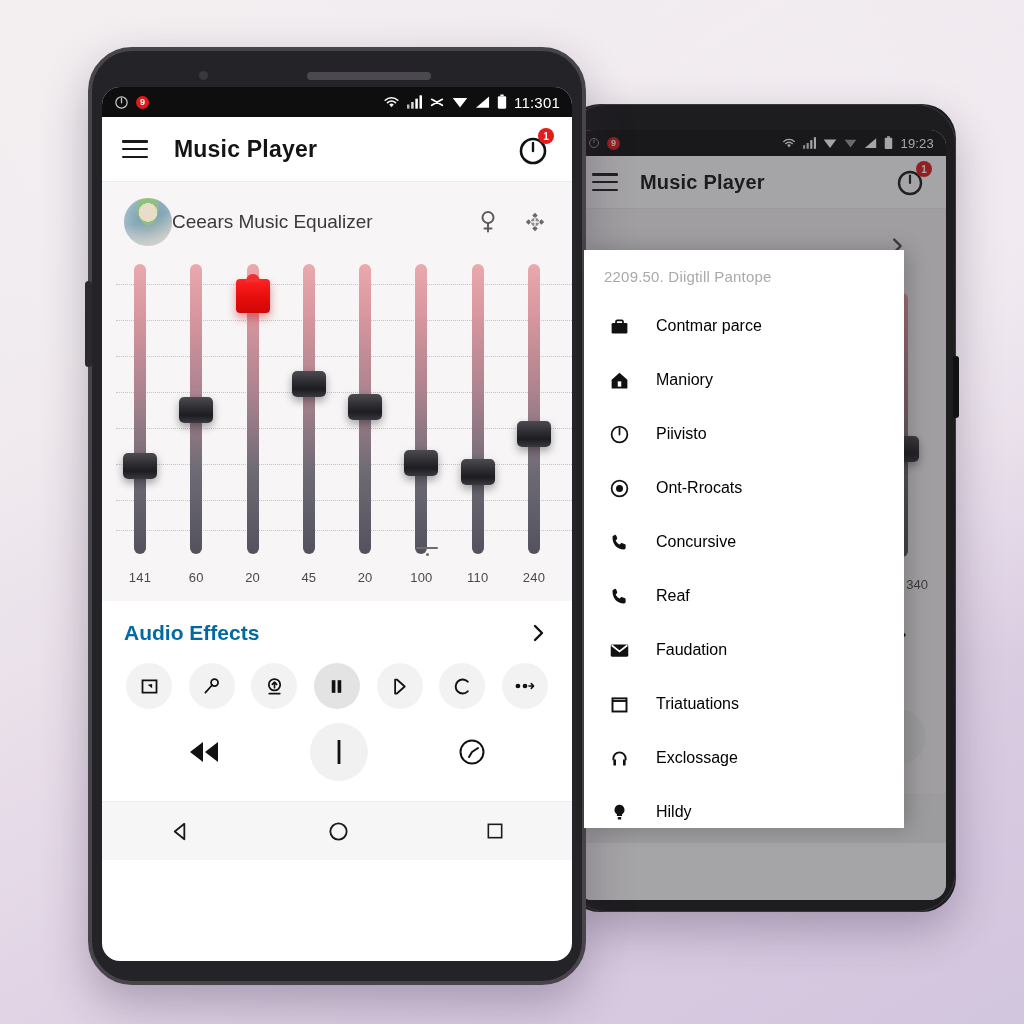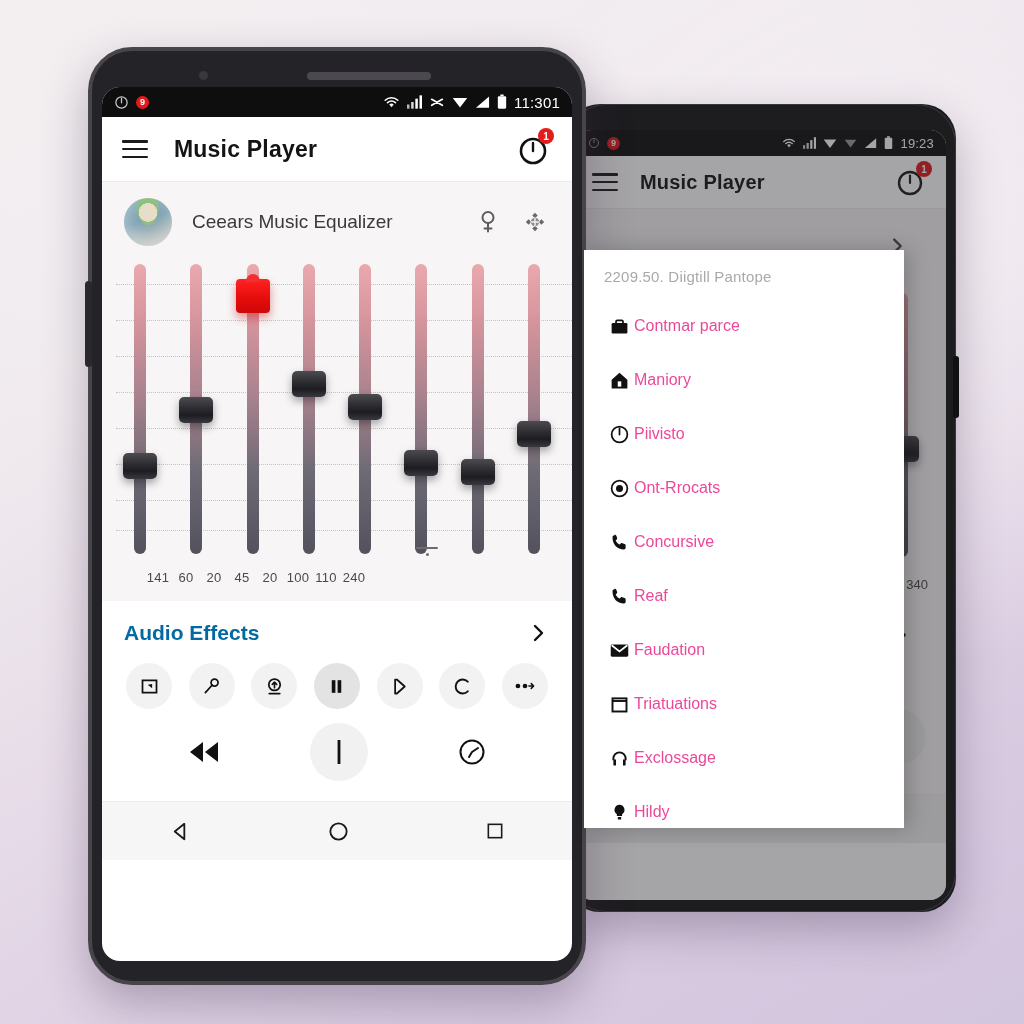--- a/index.html
+++ b/index.html
@@ -68,21 +68,21 @@
 
   
   .eq-card{background:#f7f5f6;padding:0;}
   .eq-head{display:flex;align-items:center;padding:16px 22px 12px;}
   .avatar{width:48px;height:48px;border-radius:50%;flex:0 0 48px;
      background:
       radial-gradient(circle at 50% 30%, #e8ddc8 0 22%, rgba(232,221,200,0) 23%),
       radial-gradient(ellipse at 50% 22%, #8fbf7e 0 30%, rgba(143,191,126,0) 32%),
       linear-gradient(160deg,#9db9c4 0%,#7fa4b4 45%,#c9c2b4 100%);
      box-shadow:inset 0 -10px 14px rgba(255,255,255,.35);}
-  .eq-title{font-size:19px;color:#3a3a3a;margin-left:20px;font-weight:500;}
+  .eq-title{font-size:19px;color:#3a3a3a;font-weight:500;}
   .eq-head-icons{margin-left:auto;display:flex;align-items:center;gap:26px;padding-right:4px;}
 
   
   .eq-wrap{position:relative;padding:6px 24px 0;}
   .gridlines{position:absolute;left:14px;right:0px;top:4px;height:292px;pointer-events:none;}
   .gridlines i{position:absolute;left:0;right:0;height:0;
         border-top:1px dotted #c9bfc4;display:block;}
   .sliders{position:relative;display:flex;justify-content:space-between;height:296px;
         align-items:flex-start;}
   .slider{position:relative;width:28px;height:296px;}
@@ -91,21 +91,21 @@
         background:linear-gradient(180deg,#e9a9ad 0%,#d8969e 18%,#a8828e 46%,#6d6a74 72%,#53525c 100%);}
   .thumb{position:absolute;left:50%;transform:translateX(-50%);width:34px;height:26px;
         border-radius:5px;
         background:linear-gradient(180deg,#4c4b50 0%,#2e2d32 42%,#1d1c21 70%,#3a3940 100%);
         box-shadow:0 4px 8px rgba(0,0,0,.35);}
   .thumb.active{width:34px;height:34px;border-radius:4px;
         background:linear-gradient(180deg,#ff2323 0%,#e60d0d 55%,#cf0707 100%);
         box-shadow:0 5px 10px rgba(190,0,0,.4);}
   .thumb.active::before{content:"";position:absolute;left:50%;transform:translateX(-50%);
         top:-5px;width:14px;height:8px;border-radius:7px 7px 0 0;background:#f03030;}
-  .marks{display:flex;justify-content:flex-start;padding:10px 24px 0;margin-left:18px;}
+  .marks{display:flex;justify-content:space-between;padding:10px 24px 0;}
   .marks span{width:28px;text-align:center;font-size:13px;color:#4a4a4a;letter-spacing:.2px;}
   .tiny-mark{position:absolute;left:314px;bottom:4px;width:22px;}
   .tiny-mark i{display:block;height:2px;background:#6d6d6d;border-radius:1px;}
   .tiny-mark u{display:block;margin:4px auto 0;width:3px;height:3px;border-radius:50%;background:#6d6d6d;}
 
   
   .fx-row{display:flex;align-items:center;background:#fff;padding:20px 22px 14px;}
   .fx-title{font-size:21px;font-weight:700;color:#0369a1;}
   .fx-chev{margin-left:auto;}
 
@@ -124,21 +124,21 @@
   .navbar{height:58px;background:#f6f6f6;display:flex;align-items:center;
         justify-content:space-around;border-top:1px solid #ececec;}
   #phone-right .navbar{height:48px;background:#f0f0f0;}
 
   
   .drawer{position:absolute;left:8px;top:120px;width:320px;height:578px;background:#fff;
         box-shadow:4px 0 20px rgba(0,0,0,.22);z-index:6;}
   .drawer-head{padding:18px 20px 14px;font-size:15px;color:#a9a9a9;letter-spacing:.2px;}
   .drawer-item{display:flex;align-items:center;padding:0 20px;height:54px;}
   .drawer-ico{width:30px;flex:0 0 30px;display:flex;align-items:center;justify-content:center;}
-  .drawer-label{font-size:16px;color:#ec4899;}
+  .drawer-label{margin-left:22px;font-size:16px;color:#000000;}
 
   svg{display:block;}
 </style>
 </head>
 <body>
 
 <div class="stage">
 
   <div class="phone" id="phone-right">
     <div class="bezel-edge"></div>

